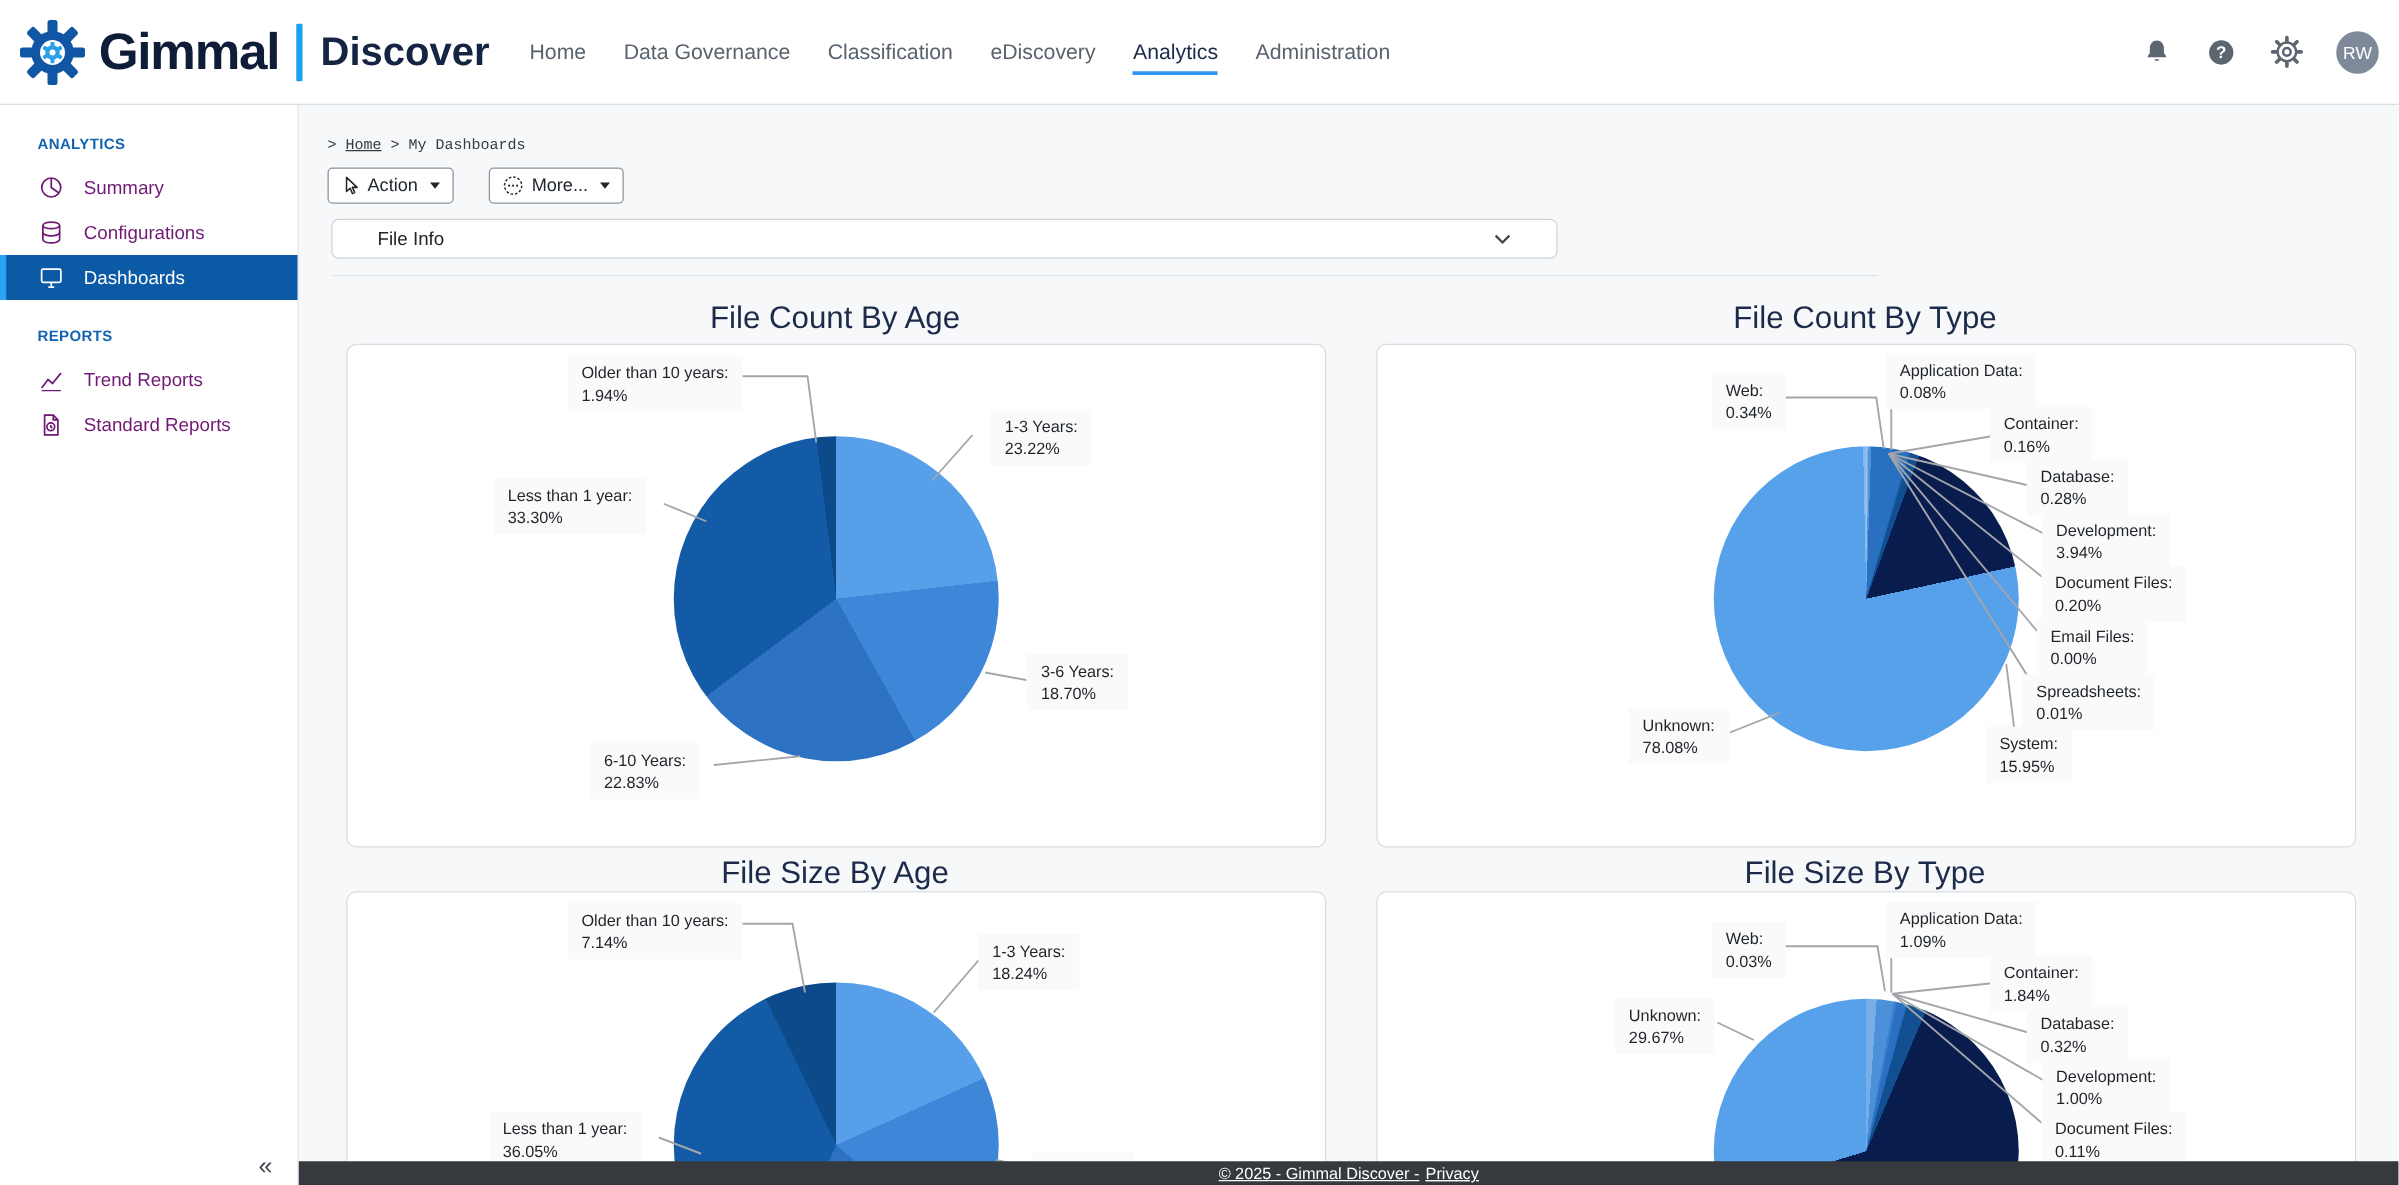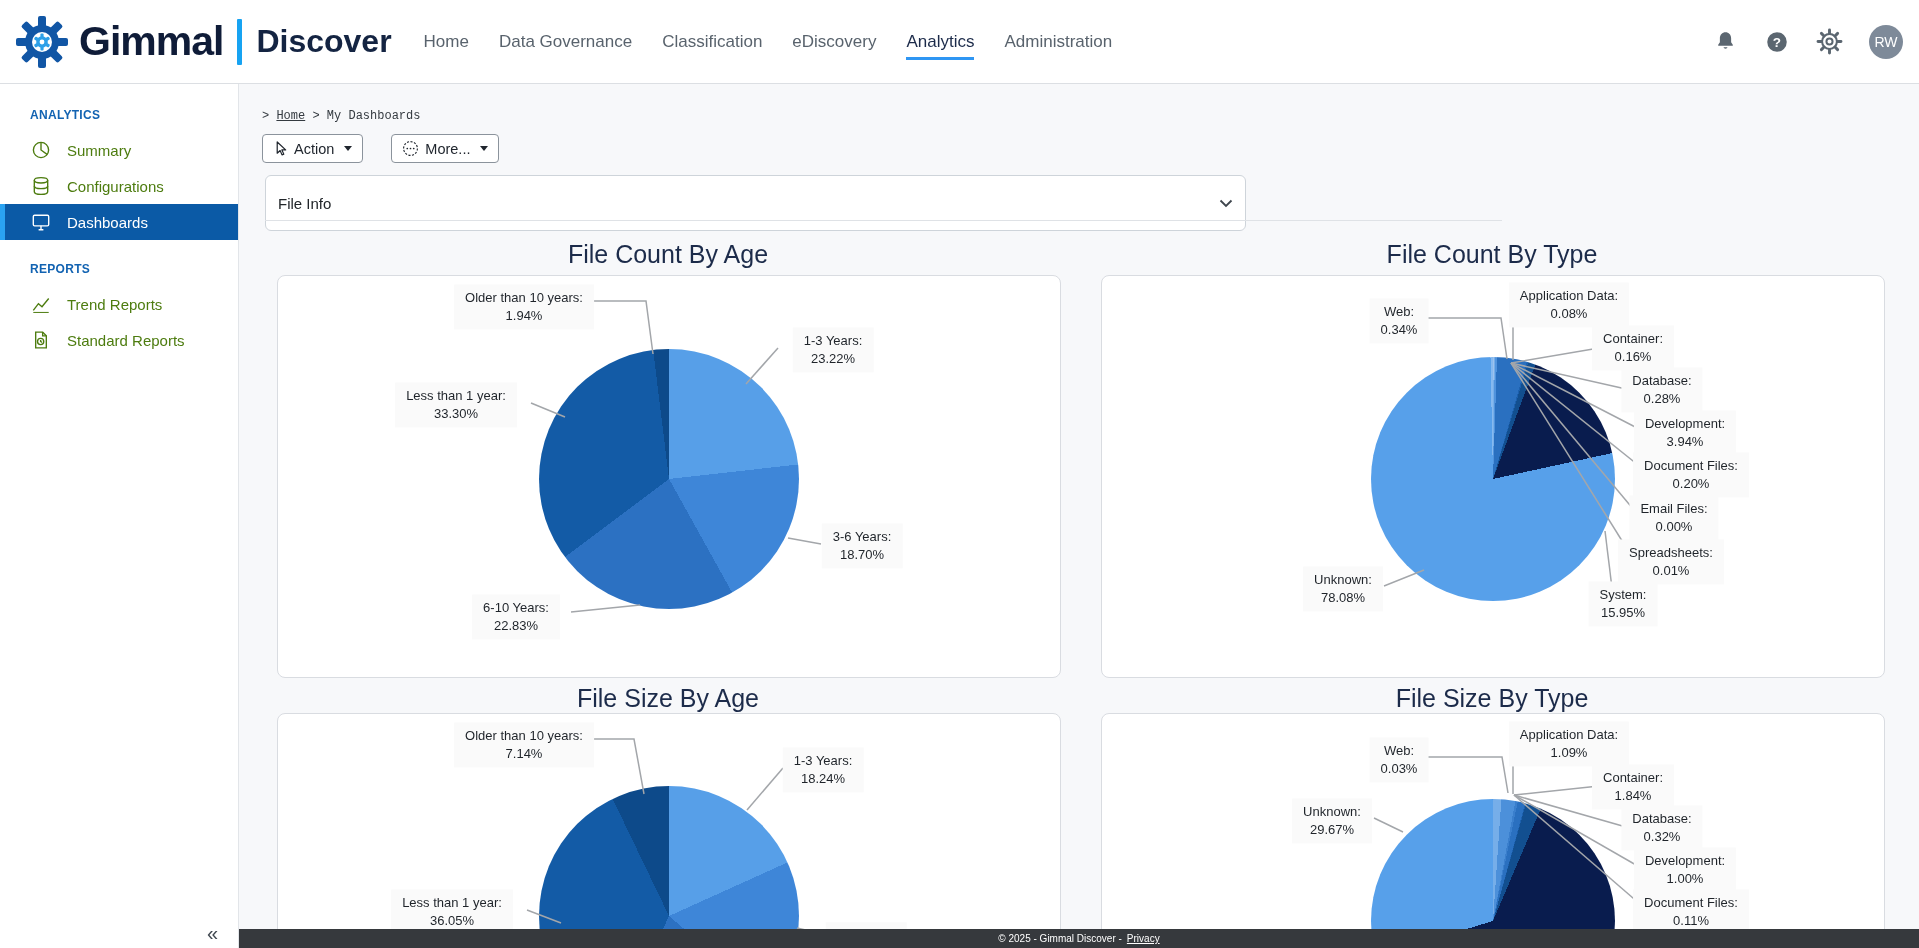--- a/index.html
+++ b/index.html
@@ -21,52 +21,52 @@
   .hicons .icbtn{cursor:pointer;display:flex;align-items:center;}
   .avatar{width:34px;height:34px;border-radius:50%;background:#7e8a99;color:#fff;font-size:14px;
     font-weight:400;display:flex;align-items:center;justify-content:center;cursor:pointer;}
 
   
   .sidebar{position:absolute;left:0;top:84px;bottom:0;width:239px;background:#fff;
     border-right:1px solid #e2e5e9;z-index:30;box-sizing:border-box;padding-top:24px;}
   .sb-title{font-size:12px;font-weight:700;color:#1263b2;letter-spacing:.3px;
     padding:0 0 10px 30px;}
   .sb-item{position:relative;height:36px;display:flex;align-items:center;gap:15px;
-    padding-left:30px;font-size:15px;color:#4d7c0f;cursor:pointer;}
+    padding-left:30px;font-size:15px;color:#701a75;cursor:pointer;}
   .sb-item svg{flex:0 0 auto;}
   .sb-item.active{background:#0b5aa6;color:#fff;}
   .sb-item.active::before{content:"";position:absolute;left:0;top:0;bottom:0;width:5px;background:#2aa3f2;}
   .sb-gap{height:22px;}
   .collapse{position:absolute;right:20px;bottom:3px;font-size:20px;color:#3f474f;cursor:pointer;}
 
   
   .main{position:absolute;left:239px;top:84px;right:0;bottom:0;}
   .breadcrumb{position:absolute;left:23px;top:25px;font-size:12px;color:#343a40;font-family:Liberation Mono, monospace;}
   .breadcrumb a{color:#343a40;text-decoration:underline;cursor:pointer;}
   .toolbar{position:absolute;left:23px;top:50px;display:flex;gap:28px;}
   .tbtn{height:29px;border:1px solid #8b939c;border-radius:4px;background:#fff;display:flex;
     align-items:center;gap:6px;padding:0 10px;font-size:14.5px;color:#20262e;cursor:pointer;}
   .caret{display:inline-block;width:0;height:0;border-left:4px solid transparent;
     border-right:4px solid transparent;border-top:5px solid #20262e;margin-left:4px;}
-  .dselect{position:absolute;left:26px;top:91px;width:981px;height:56px;box-sizing:border-box;
+  .dselect{position:absolute;left:26px;top:91px;width:981px;height:32px;box-sizing:border-box;
     background:#fff;border:1px solid #ced4da;border-radius:6px;display:flex;align-items:center;
-    justify-content:space-between;padding:0 12px;font-size:15px;color:#212529;cursor:pointer;}
+    justify-content:space-between;padding:0 36px;font-size:15px;color:#212529;cursor:pointer;}
   .divider{position:absolute;left:26px;top:136px;width:1237px;border-top:1px solid #dfe2e6;}
 
   .chart-title{position:absolute;width:782px;text-align:center;font-size:25px;color:#1c2b4a;}
   .card{position:absolute;width:782px;background:#fff;border:1px solid #d9dce1;border-radius:8px;z-index:1;}
   .pie{position:absolute;border-radius:50%;z-index:1;}
   .leaders{position:absolute;left:0;top:0;z-index:2;pointer-events:none;}
   .plabel{position:absolute;transform:translate(-50%,-50%);background:#fafafa;padding:5px 11px;
-    font-size:13px;line-height:1.35;text-align:center;color:#1f242a;white-space:nowrap;z-index:5;}
+    font-size:13px;line-height:1.35;color:#1f242a;white-space:nowrap;z-index:5;}
   .plabel.ghost{background:transparent;color:#b8bdc3;z-index:4;}
 
   
   .footer{position:absolute;left:239px;right:0;bottom:0;height:19px;background:#36393d;color:#fff;
-    font-size:10px;display:flex;align-items:center;justify-content:center;gap:5px;z-index:50;}
+    font-size:13px;display:flex;align-items:center;justify-content:center;gap:5px;z-index:50;text-decoration:underline;}
   .footer a{color:#fff;text-decoration:underline;cursor:pointer;}
 </style>
 </head>
 <body>
 
 <div class="page">
 
   <header class="topbar">
     <div class="brand">
       <svg width="54" height="54" viewBox="0 0 54 54">

